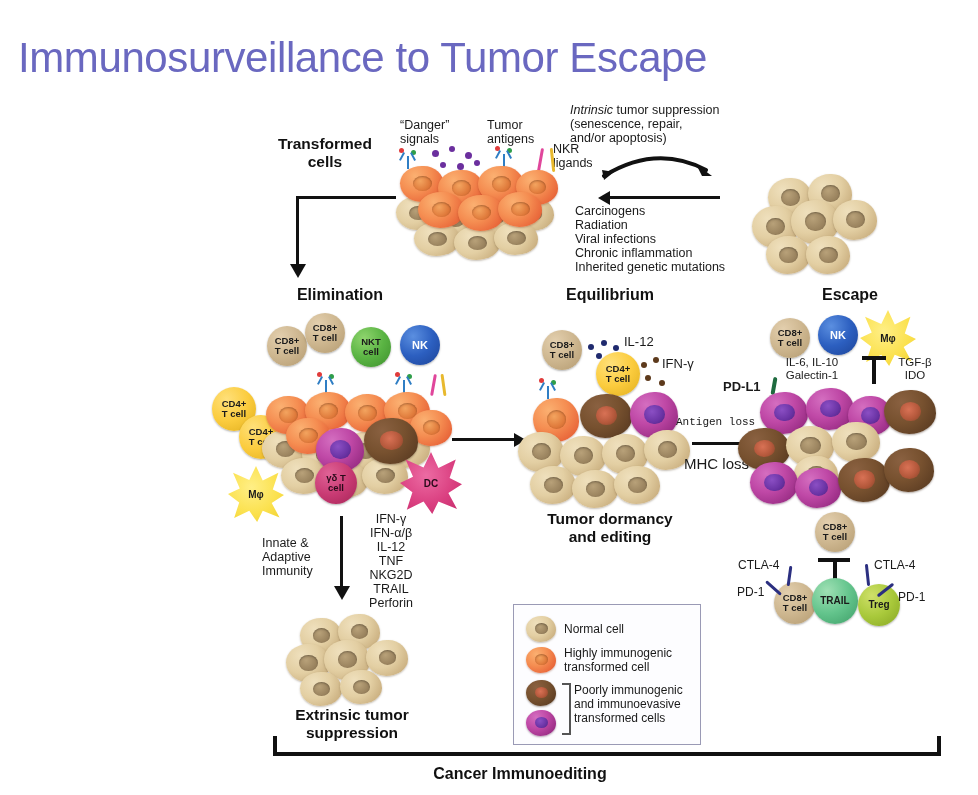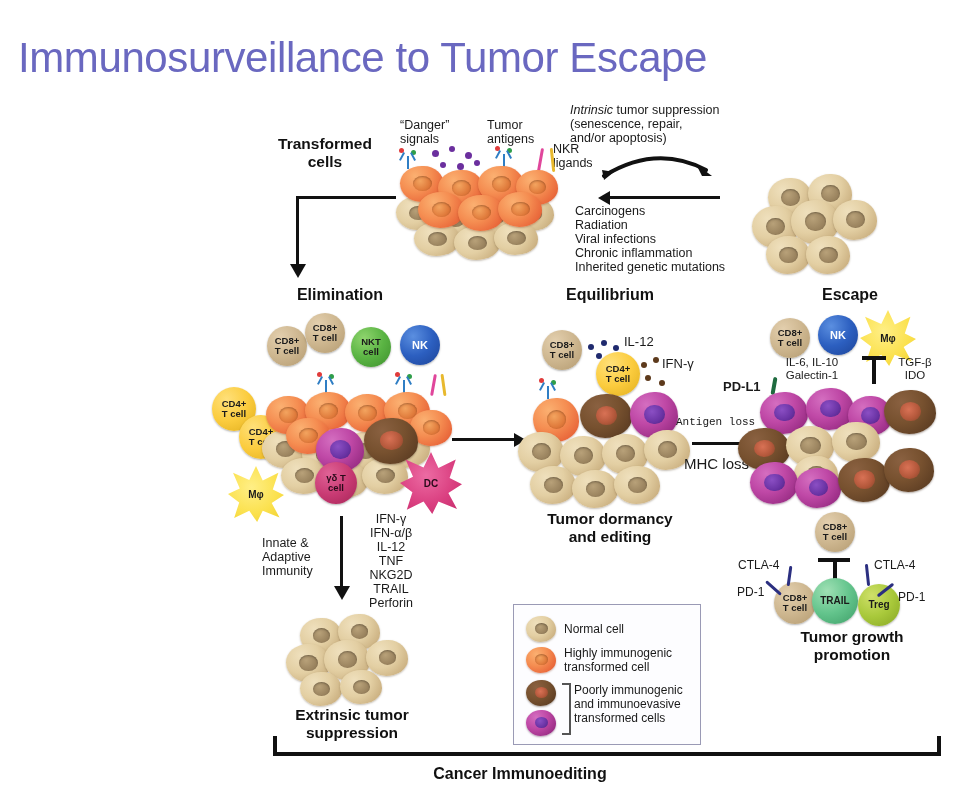--- a/index.html
+++ b/index.html
@@ -469,24 +469,20 @@
   <div class="spike" style="left:788px;top:566px;height:20px;transform:rotate(8deg);"></div>
   <div class="spike" style="left:772px;top:578px;height:20px;transform:rotate(-48deg);"></div>
   <div class="txt" style="left:738px;top:558px;font-size:12px;">CTLA-4</div>
   <div class="txt" style="left:737px;top:585px;font-size:12px;">PD-1</div>
 
   <div class="spike" style="left:866px;top:564px;height:22px;transform:rotate(-6deg);"></div>
   <div class="spike" style="left:884px;top:580px;height:20px;transform:rotate(52deg);"></div>
   <div class="txt" style="left:874px;top:558px;font-size:12px;">CTLA-4</div>
   <div class="txt" style="left:898px;top:590px;font-size:12px;">PD-1</div>
 
-  <div class="hdr" style="left:762px;top:628px;width:180px;">
-    <div>Tumor growth</div>
-    <div>promotion</div>
-  </div>
 
   <div class="legend-box">
     <div class="cell normal-cell" style="left:12px;top:11px;width:30px;height:26px;"></div>
     <div class="legend-text" style="position:absolute;left:50px;top:17px;">Normal cell</div>
 
     <div class="cell trans-cell" style="left:12px;top:42px;width:30px;height:26px;"></div>
     <div class="legend-text" style="position:absolute;left:50px;top:41px;">
       <div>Highly immunogenic</div>
       <div>transformed cell</div>
     </div>

